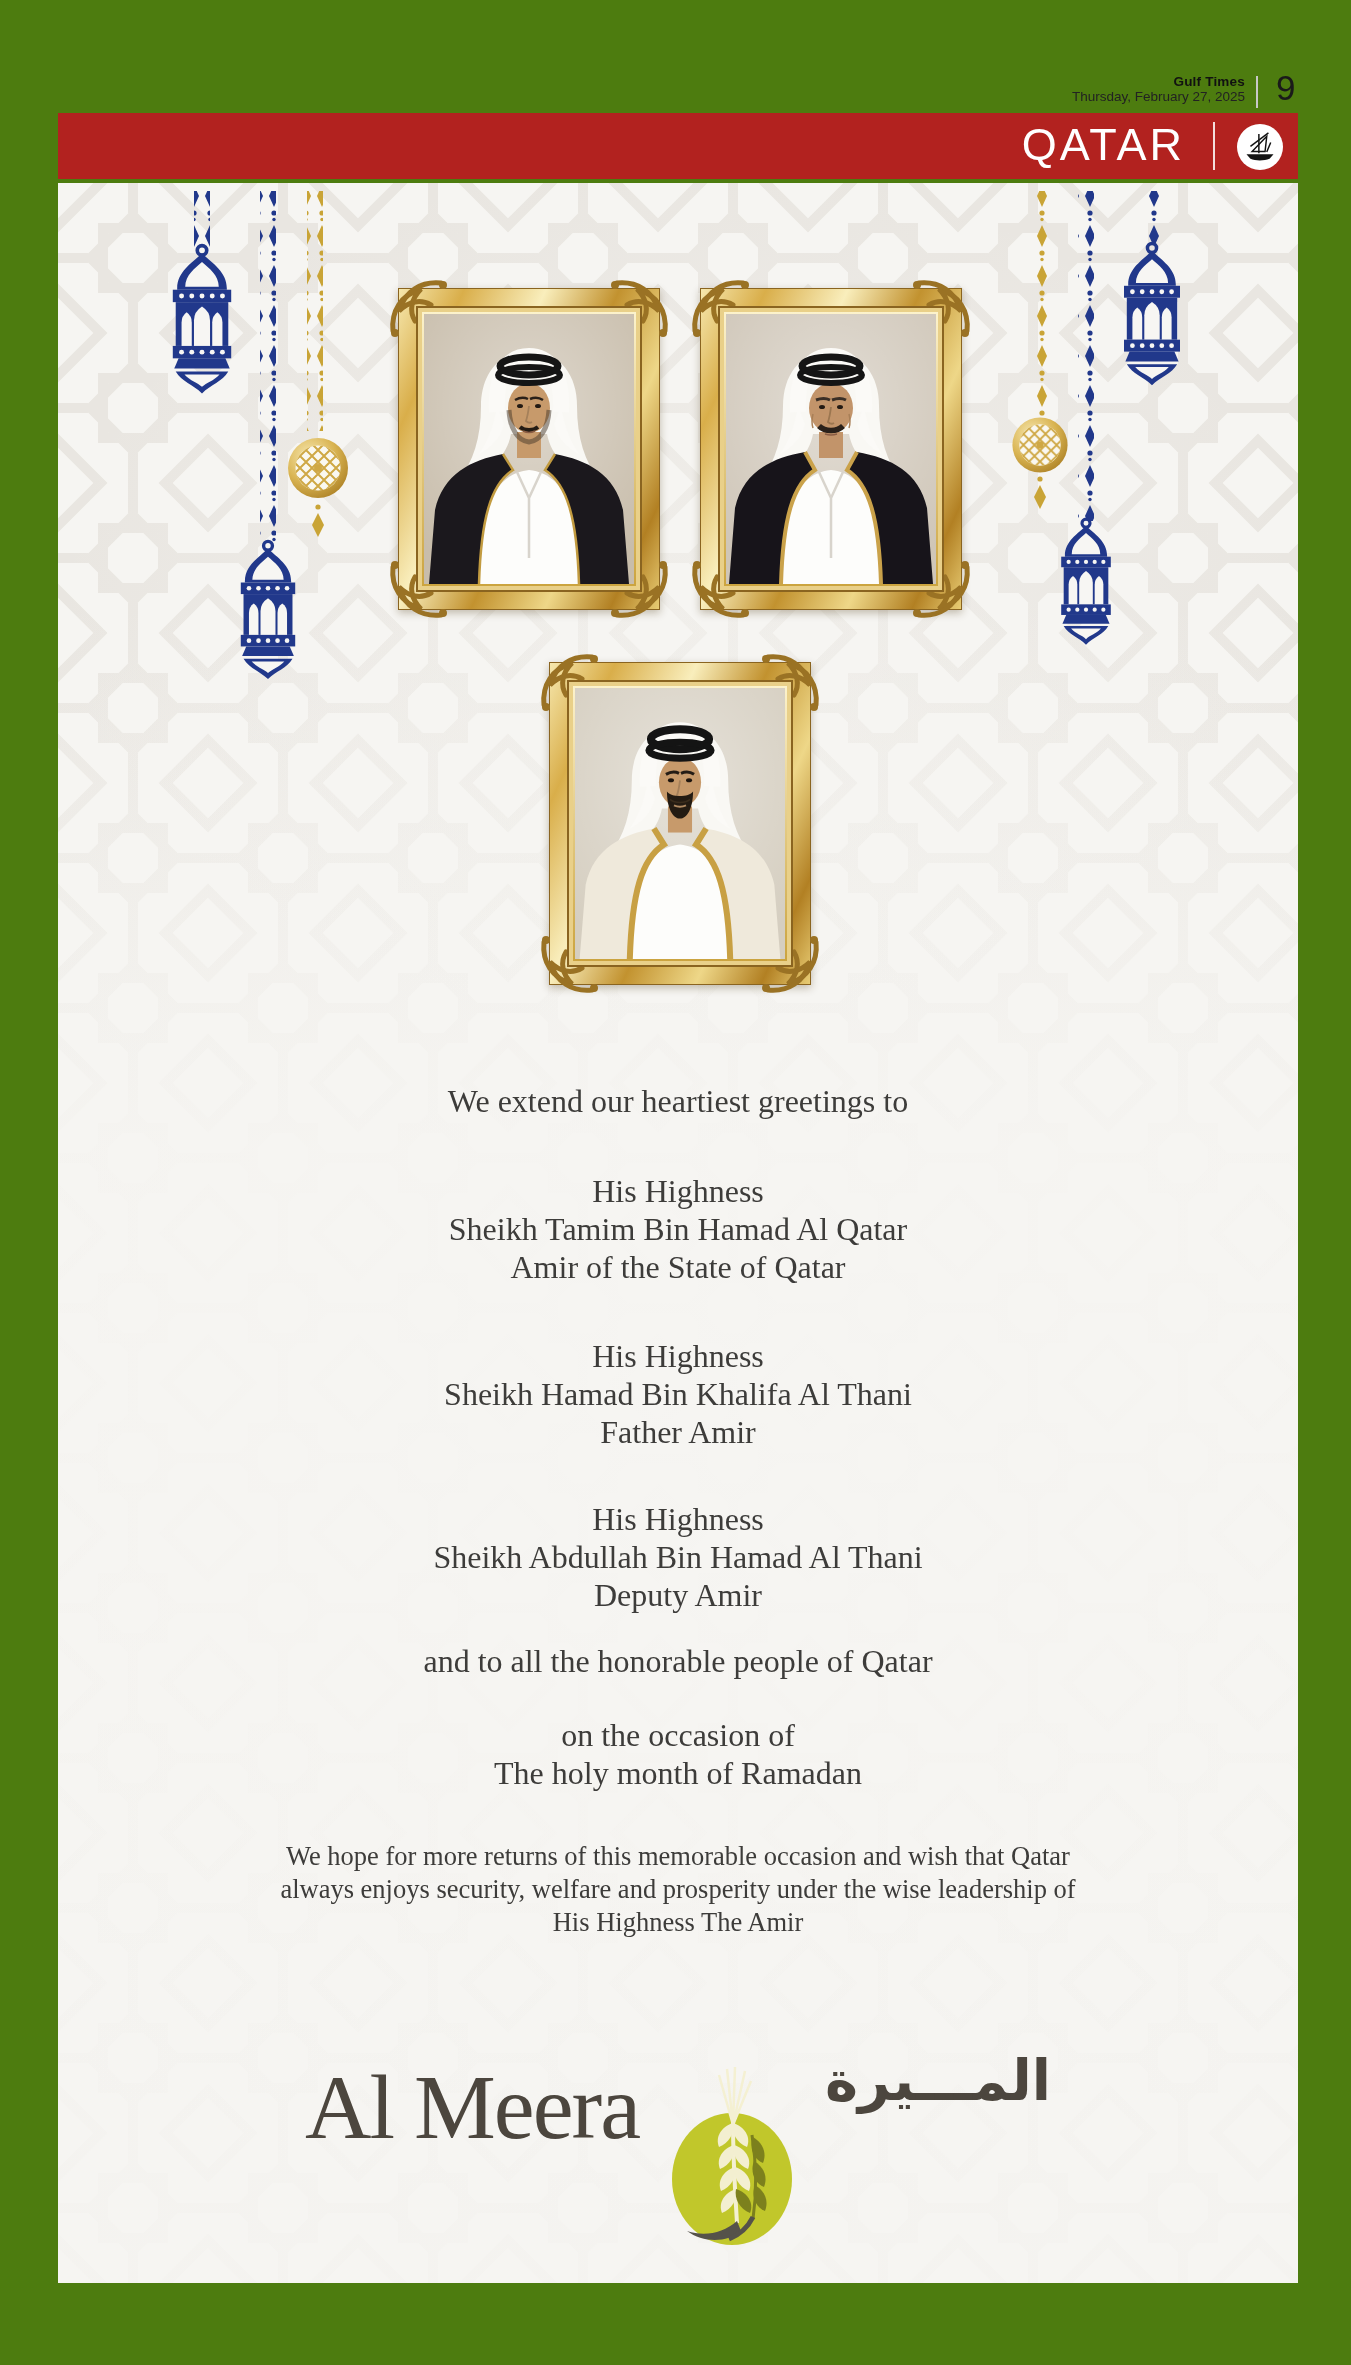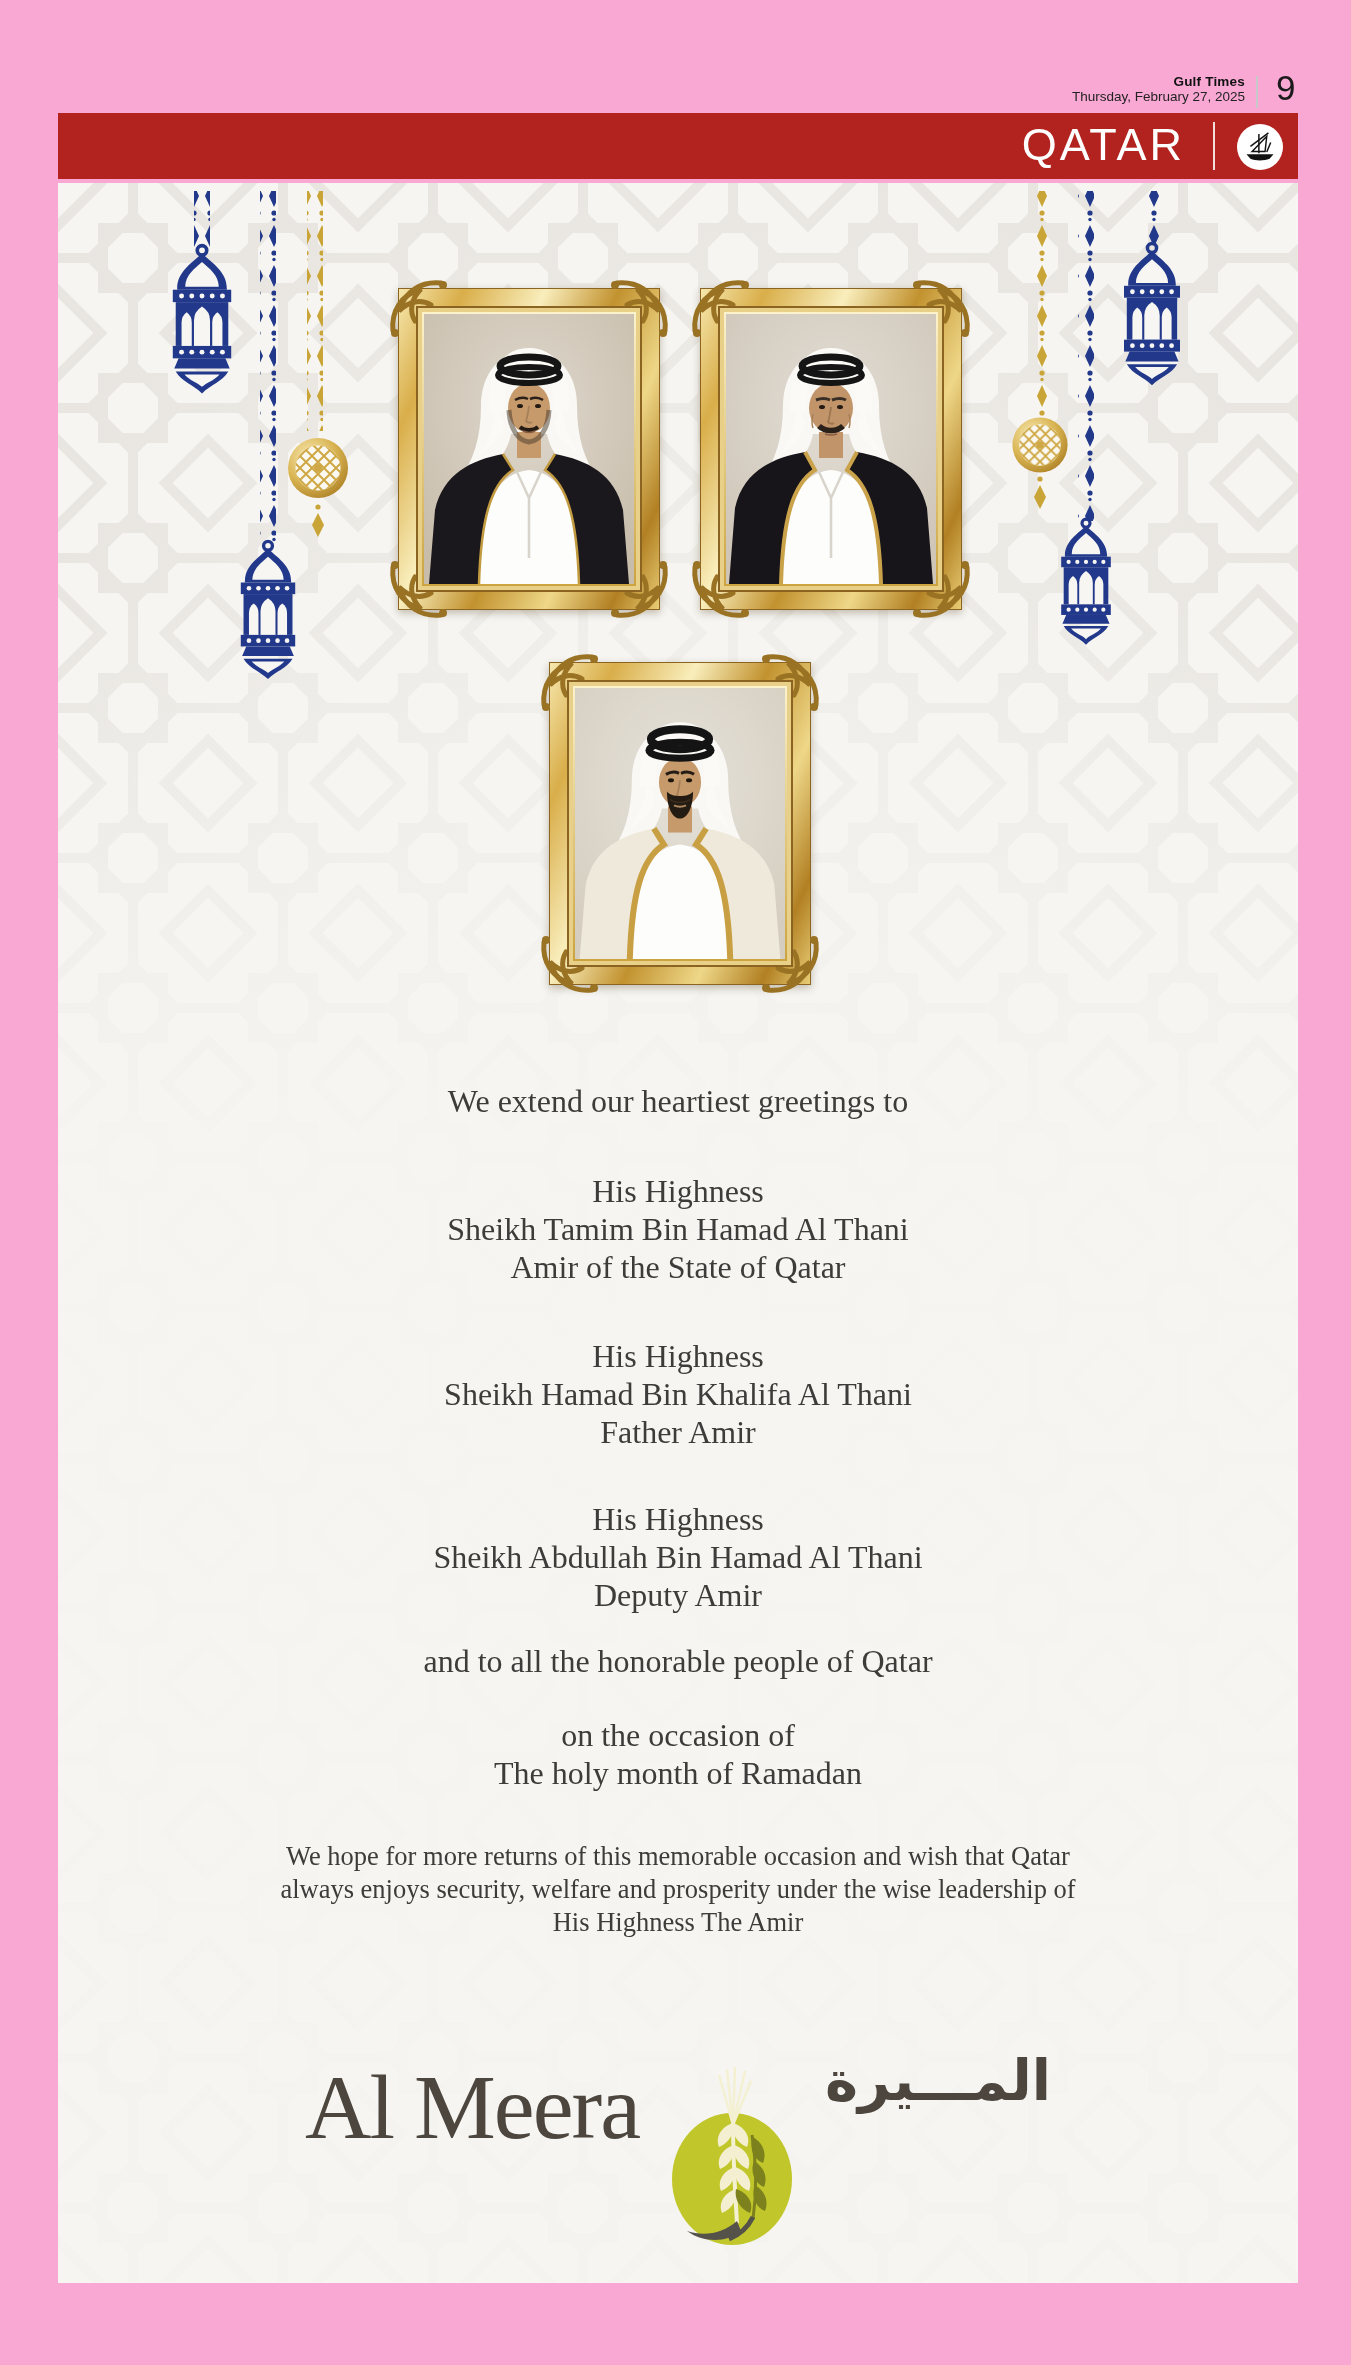--- a/index.html
+++ b/index.html
@@ -1,16 +1,16 @@
 <!DOCTYPE html>
 <html><head>
 <meta charset="utf-8">
 <style>
   html,body{margin:0;padding:0;background:#fff;}
-  .page{position:relative;width:1351px;height:2365px;background:#f9a8d4;overflow:hidden;
+  .page{position:relative;width:1351px;height:2365px;background:#4d7c0f;overflow:hidden;
         font-family:"Liberation Serif","DejaVu Serif",serif;}
   
   .masthead-name{position:absolute;right:106px;top:74px;font-family:"Liberation Sans",sans-serif;
         font-size:13.5px;font-weight:bold;color:#111;letter-spacing:.2px;}
   .masthead-date{position:absolute;right:106px;top:89px;font-family:"Liberation Sans",sans-serif;
         font-size:13.5px;color:#222;}
   .folio-div{position:absolute;left:1256px;top:76px;width:2px;height:32px;background:#c8c8c8;}
   .folio-num{position:absolute;left:1276px;top:68px;font-family:"Liberation Sans",sans-serif;
         font-size:35px;color:#1a1a1a;}
   
@@ -327,21 +327,21 @@
           <path d="M97 103 C97 120 103 130 110 130 C117 130 123 120 123 103 C119 109 101 109 97 103 Z" fill="#241b12"></path>
           <path d="M100 111 C105 115 115 115 120 111" stroke="#3a2c1c" stroke-width="1.5" fill="none"></path>
           <path d="M104 117 q6 2.5 12 0" stroke="#b08a62" stroke-width="2" fill="none"></path>
         </svg>
       </div>
     </div>
 
     <div class="gline" style="top:899px;">We extend our heartiest greetings to</div>
 
     <div class="gline" style="top:989px;">His Highness</div>
-    <div class="gline" style="top:1027px;">Sheikh Tamim Bin Hamad Al Thani</div>
+    <div class="gline" style="top:1027px;">Sheikh Tamim Bin Hamad Al Qatar</div>
     <div class="gline" style="top:1065px;">Amir of the State of Qatar</div>
 
     <div class="gline" style="top:1154px;">His Highness</div>
     <div class="gline" style="top:1192px;">Sheikh Hamad Bin Khalifa Al Thani</div>
     <div class="gline" style="top:1230px;">Father Amir</div>
 
     <div class="gline" style="top:1317px;">His Highness</div>
     <div class="gline" style="top:1355px;">Sheikh Abdullah Bin Hamad Al Thani</div>
     <div class="gline" style="top:1393px;text-align:center;">Deputy Amir</div>
 

